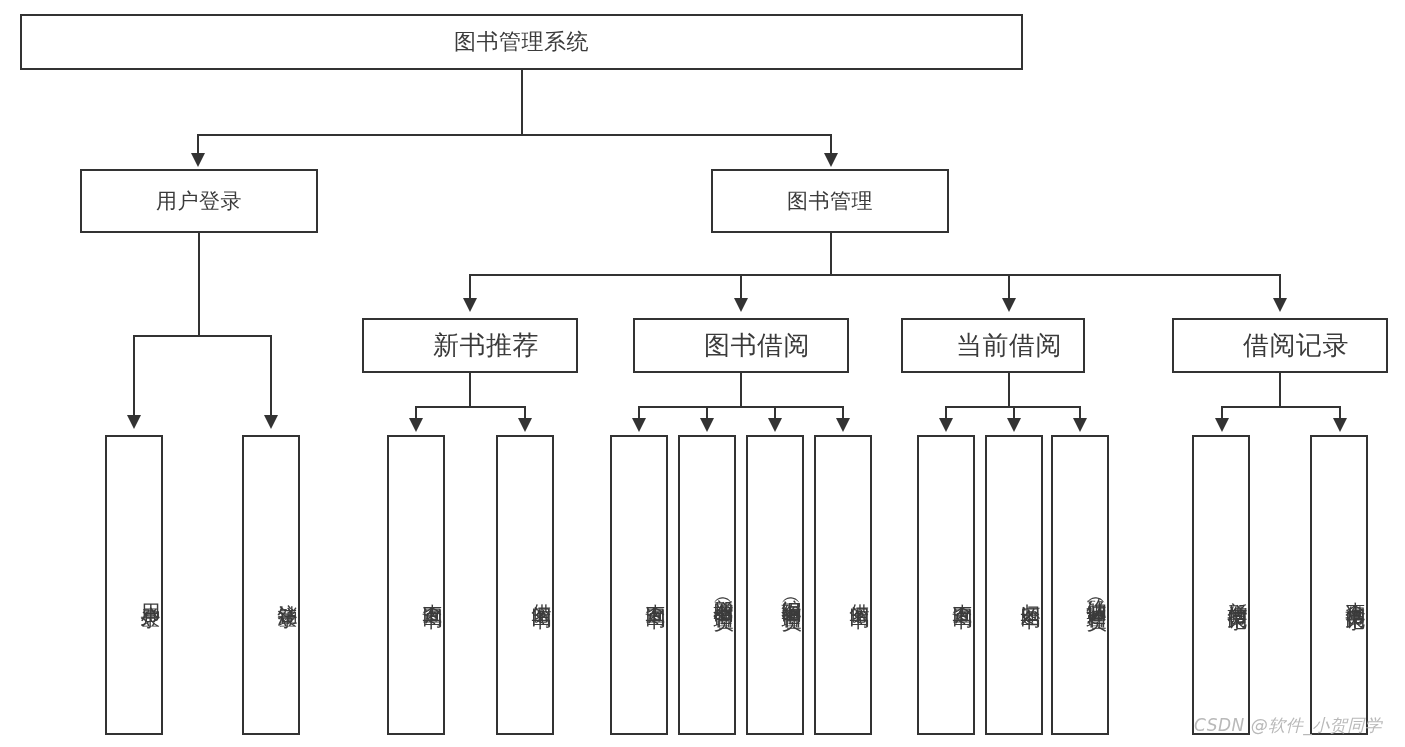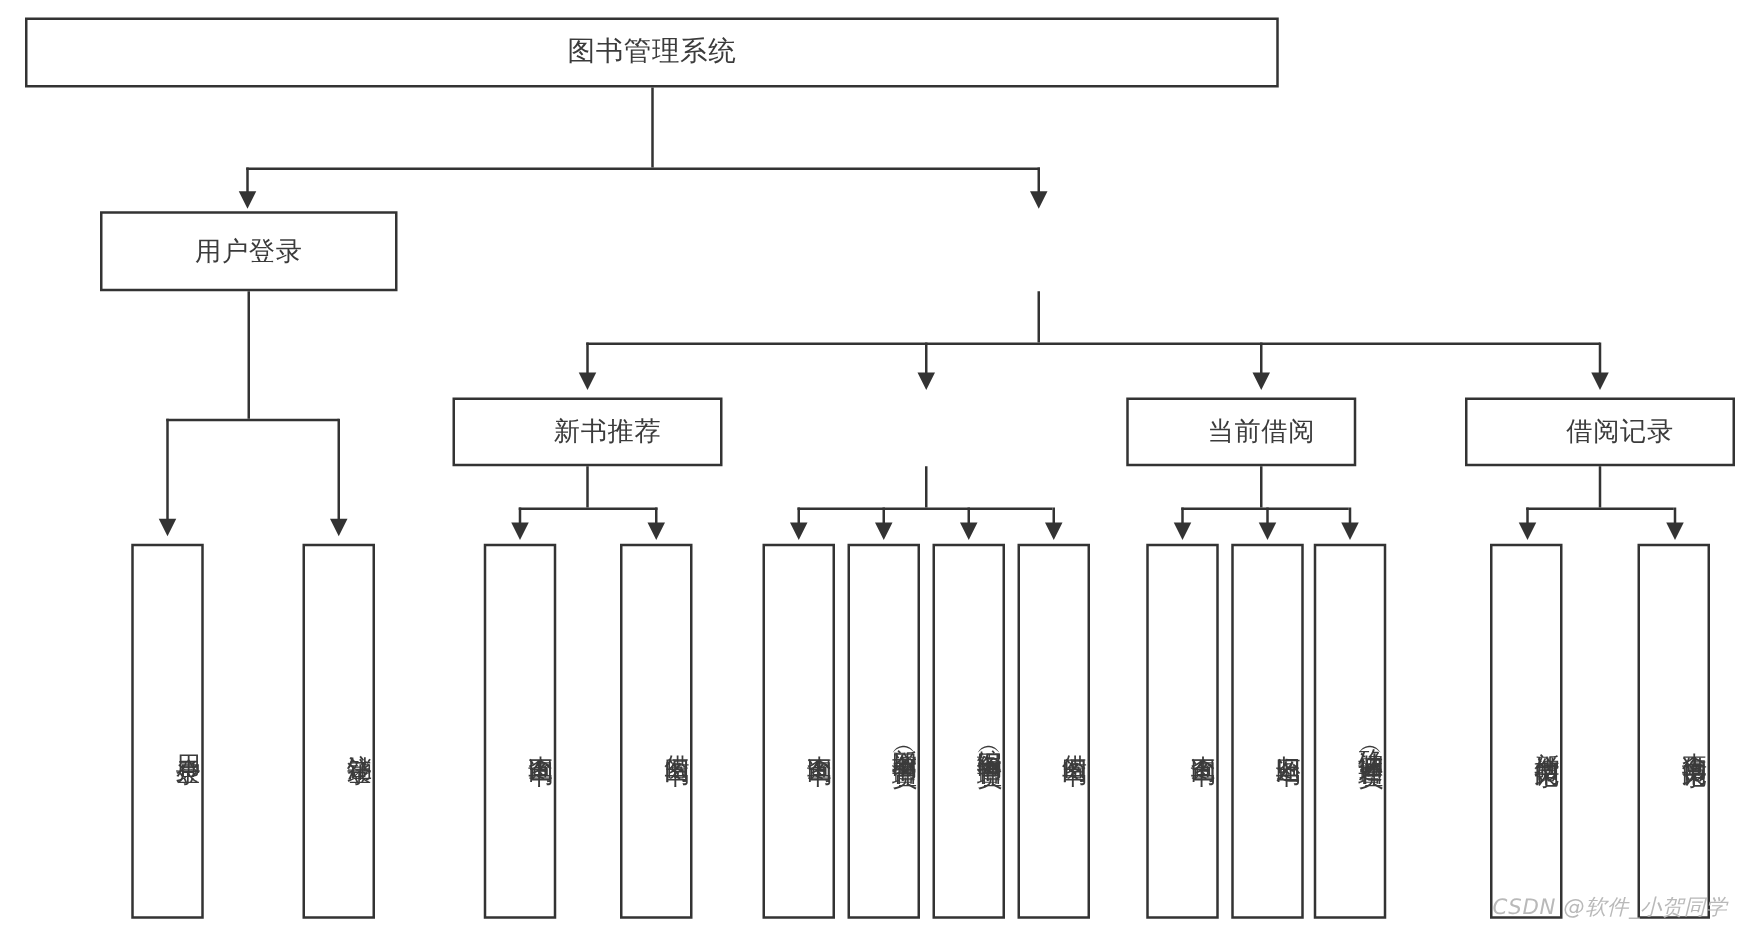--- a/index.html
+++ b/index.html
@@ -25,21 +25,21 @@
     display:flex;
     align-items:center;
     justify-content:center;
     color:#3b3b3b;
     line-height:1.18;
     text-align:center;
     letter-spacing:0.5px;
   }
   .node.root{font-size:22px;}
   .node.lvl2{font-size:21px;}
-  .node.lvl3{font-size:21px;padding-left:32px;}
+  .node.lvl3{font-size:26px;padding-left:32px;}
   .node.leaf{
     font-size:20px;
     writing-mode:vertical-rl;
     text-orientation:upright;
     align-items:flex-start;
     justify-content:center;
     padding-top:14px;
     letter-spacing:2px;
     line-height:1.05;
   }
@@ -85,20 +85,23 @@
 
   <div class="hline" style="left:197px;top:134px;width:635px;"></div>
 
   <div class="vline" style="left:197px;top:134px;height:21px;"></div>
   <div class="arrow" style="left:191px;top:153px;"></div>
   <div class="vline" style="left:830px;top:134px;height:21px;"></div>
   <div class="arrow" style="left:824px;top:153px;"></div>
 
   <div class="node lvl2" style="left:80px;top:169px;width:238px;height:64px;">
     <span>用户登录</span>
+  </div>
+  <div class="node lvl2" style="left:711px;top:169px;width:238px;height:64px;">
+    <span>图书管理</span>
   </div>
 
   <div class="vline" style="left:198px;top:233px;height:102px;"></div>
   <div class="hline" style="left:133px;top:335px;width:138px;"></div>
   <div class="vline" style="left:133px;top:335px;height:82px;"></div>
   <div class="arrow" style="left:127px;top:415px;"></div>
   <div class="vline" style="left:270px;top:335px;height:82px;"></div>
   <div class="arrow" style="left:264px;top:415px;"></div>
 
   <div class="vline" style="left:830px;top:233px;height:41px;"></div>
@@ -108,20 +111,23 @@
   <div class="vline" style="left:740px;top:274px;height:26px;"></div>
   <div class="arrow" style="left:734px;top:298px;"></div>
   <div class="vline" style="left:1008px;top:274px;height:26px;"></div>
   <div class="arrow" style="left:1002px;top:298px;"></div>
   <div class="vline" style="left:1279px;top:274px;height:26px;"></div>
   <div class="arrow" style="left:1273px;top:298px;"></div>
 
   <div class="node lvl3" style="left:362px;top:318px;width:216px;height:55px;">
     <span>新书推荐</span>
   </div>
+  <div class="node lvl3" style="left:633px;top:318px;width:216px;height:55px;">
+    <span>图书借阅</span>
+  </div>
   <div class="node lvl3" style="left:901px;top:318px;width:184px;height:55px;">
     <span>当前借阅</span>
   </div>
   <div class="node lvl3" style="left:1172px;top:318px;width:216px;height:55px;">
     <span>借阅记录</span>
   </div>
 
   <div class="vline" style="left:469px;top:373px;height:33px;"></div>
   <div class="hline" style="left:415px;top:406px;width:111px;"></div>
   <div class="vline" style="left:415px;top:406px;height:14px;"></div>

